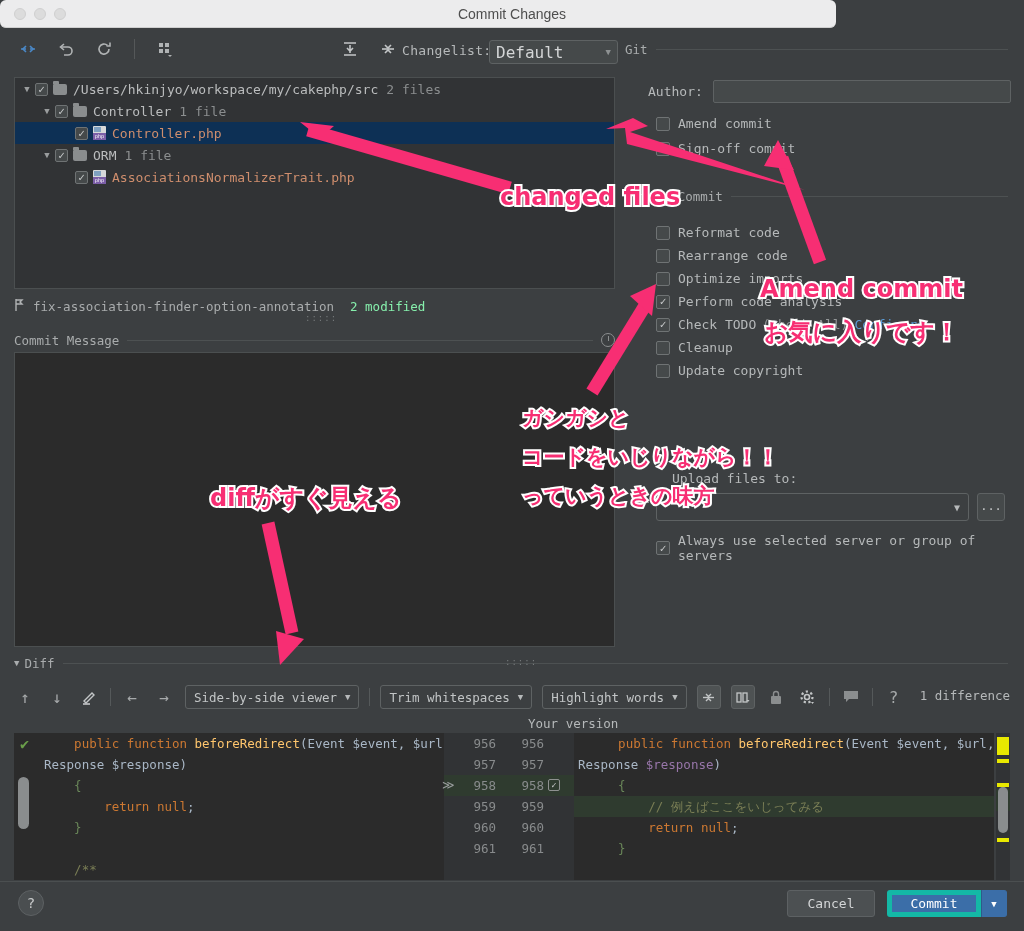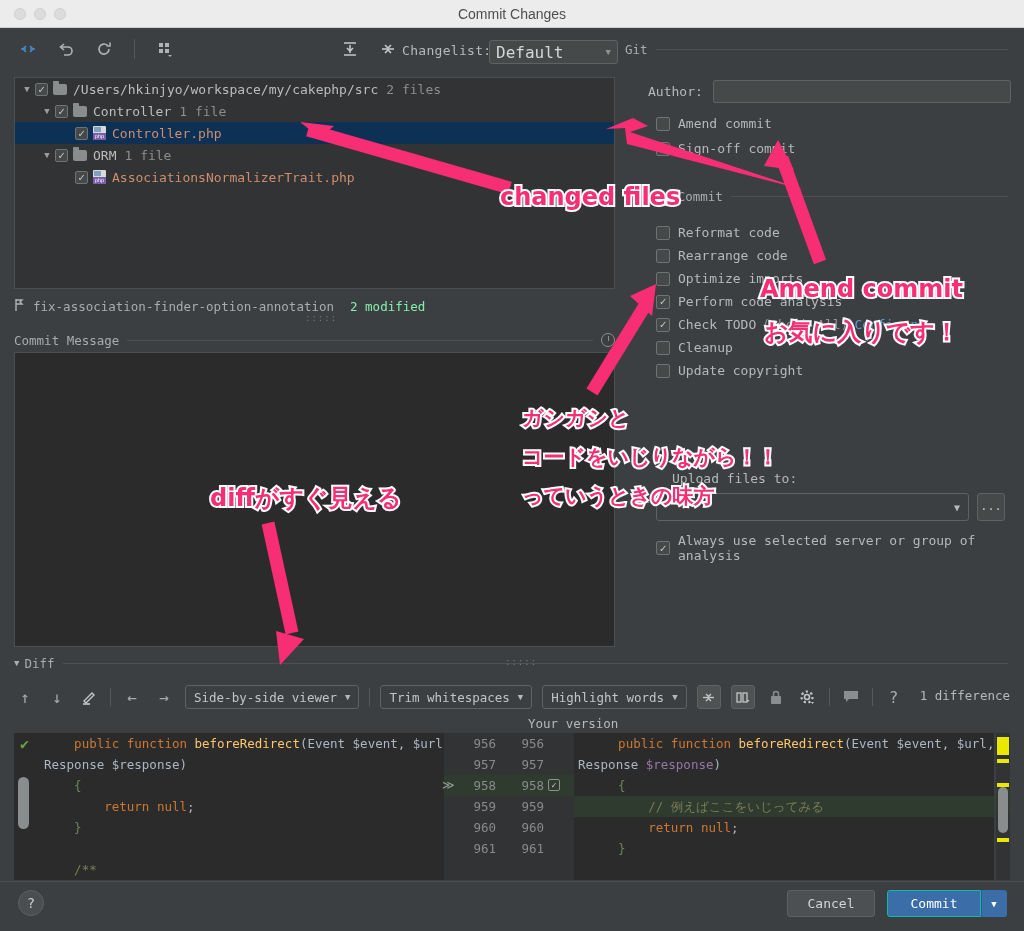--- a/index.html
+++ b/index.html
@@ -6,23 +6,24 @@
   html, body {
     width: 1024px; height: 931px;
     background: #3c3f41;
     font-family: "DejaVu Sans Mono", "Liberation Mono", monospace;
     overflow: hidden;
   }
   #app { position: relative; width: 1024px; height: 931px; background: #3c3f41; }
 
   
   .titlebar {
-    position: absolute; left:0; top:0; width:1024px; height:28px;
+    position: absolute; left:0; top:0; width:836px; height:28px;
     background: #ececed;
     border-bottom: 1px solid #cfcfcf;
+    border-radius: 6px;
   }
   .lights { position:absolute; left:14px; top:8px; display:flex; gap:8px; }
   .light { width:12px; height:12px; border-radius:50%; background:#dcdcdc; border:1px solid #d0d0d0; }
   .win-title {
     position:absolute; left:0; top:0; width:1024px; height:28px;
     line-height:28px; text-align:center;
     font-family:"Liberation Sans", sans-serif; font-size:14px; color:#4e4e4e;
   }
 
   
@@ -162,21 +163,21 @@
     background:#4a4e50; border:1px solid #5d6163; color:#c8cacb; font-size:14px;
     display:flex; align-items:center; justify-content:center;
   }
   .btn-cancel {
     position:absolute; left:787px; top:890px; width:88px; height:27px;
     background:#4c5052; border:1px solid #5d6163; border-radius:3px;
     color:#d4d6d7; font-size:13px; display:flex; align-items:center; justify-content:center;
   }
   .btn-commit {
     position:absolute; left:887px; top:890px; width:94px; height:27px;
-    background:#3b6ea8; border:1px solid #14b8a6; border-radius:3px 0 0 3px;
+    background:#3b6ea8; border:5px solid #14b8a6; border-radius:3px 0 0 3px;
     color:#ffffff; font-size:13px; display:flex; align-items:center; justify-content:center;
   }
   .btn-commit-arrow {
     position:absolute; left:981px; top:890px; width:26px; height:27px;
     background:#3b6ea8; border:1px solid #3b6ea8; border-left:1px solid #2f5a8a;
     border-radius:0 3px 3px 0; color:#fff; font-size:9px;
     display:flex; align-items:center; justify-content:center;
   }
 
   
@@ -367,21 +368,21 @@
     </div>
 
   <div class="upload-lbl">Upload files to:</div>
   <div class="upload-combo">
     <span></span>
     <span class="arr">▼</span>
   </div>
   <div class="ellipsis-btn">...</div>
   <div class="chk-row" style="left:656px; top:533px;">
     <span class="cb on"></span>
-    <span>Always use selected server or group of analysis</span>
+    <span>Always use selected server or group of servers</span>
   </div>
 
   <div class="diff-head">
     <span class="tw">▼</span>
     <span class="lbl">Diff</span>
     <span class="rule"></span>
   </div>
   <div class="diff-grip">:::::</div>
 
   <div class="diff-toolbar">

